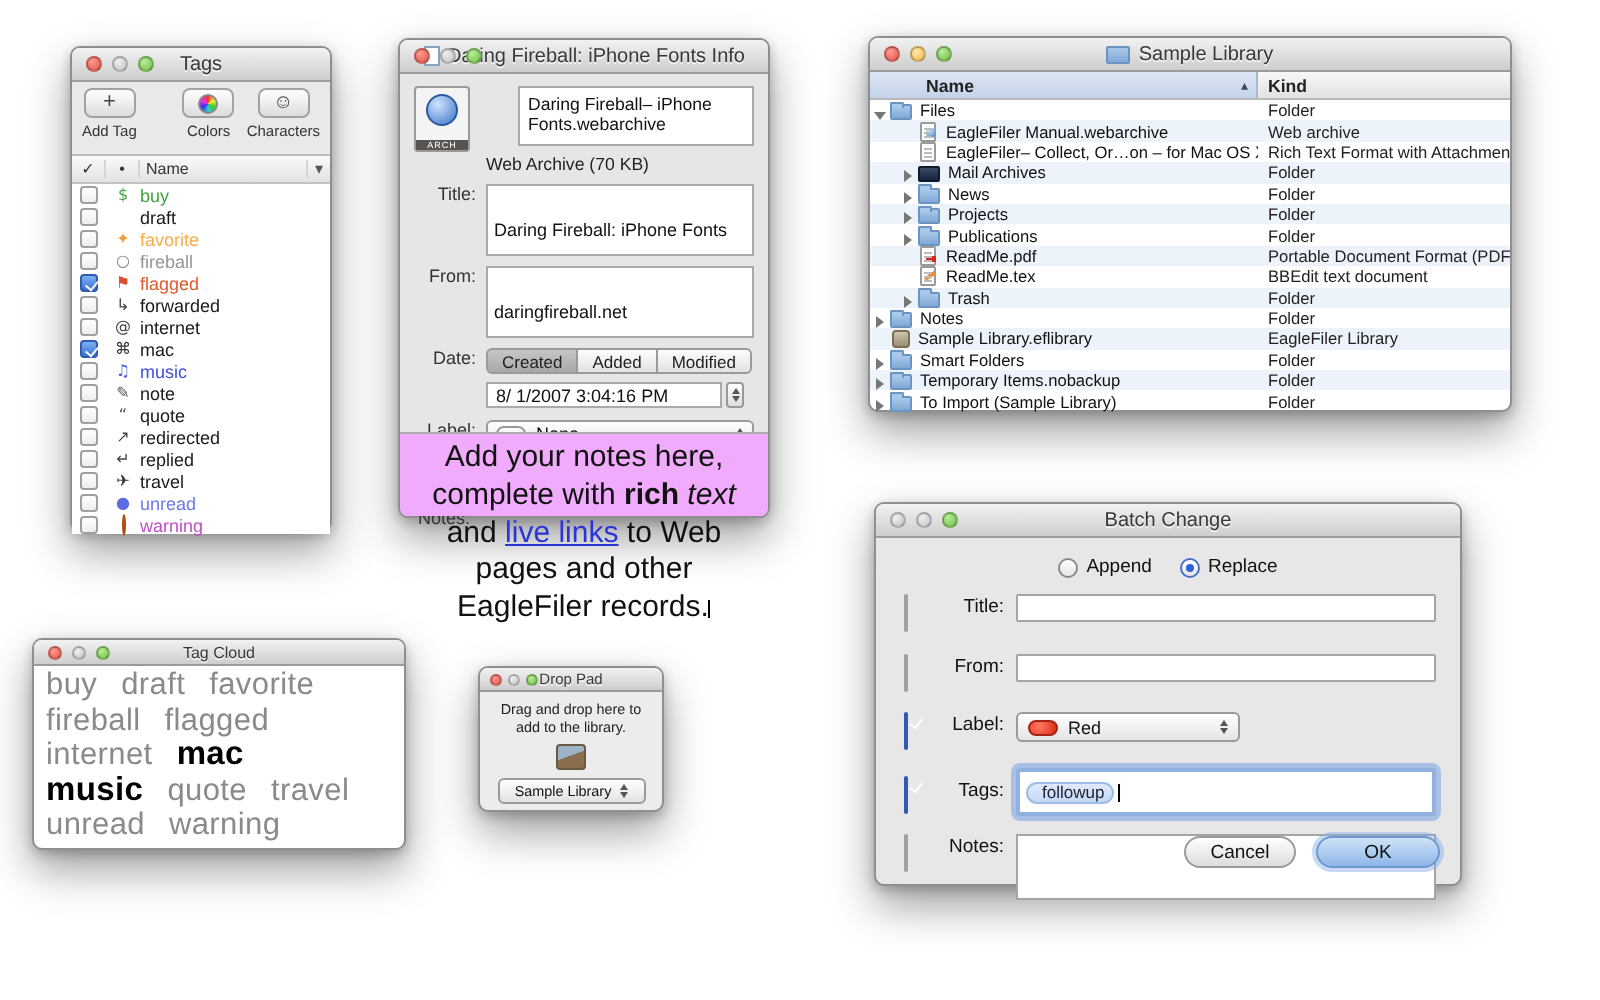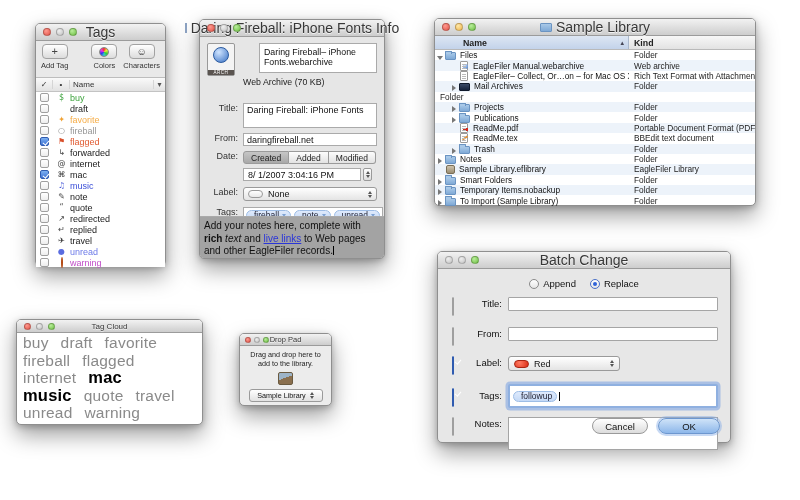--- a/index.html
+++ b/index.html
@@ -3,21 +3,21 @@
 <meta charset="utf-8">
 <style>
   * { margin:0; padding:0; box-sizing:border-box; }
   html,body { width:800px; height:500px; }
   body { font-family:"Liberation Sans","DejaVu Sans",sans-serif; background:#fff; position:relative; overflow:hidden; }
 
   .window { position:absolute; background:#e9e9e9; border:1px solid #8f8f8f; border-radius:5px;
             box-shadow:0 10px 22px rgba(0,0,0,.38), 0 2px 6px rgba(0,0,0,.22); }
   .titlebar { height:17px; background:linear-gradient(#f2f2f2,#cdcdcd); border-bottom:1px solid #9b9b9b;
               border-radius:4px 4px 0 0; position:relative; display:flex; align-items:center; justify-content:center; }
-  .title { font-size:14px; color:#383838; text-shadow:0 1px 0 rgba(255,255,255,.7); white-space:nowrap; }
+  .title { font-size:10px; color:#383838; text-shadow:0 1px 0 rgba(255,255,255,.7); white-space:nowrap; }
   .lights { position:absolute; left:7px; top:0; bottom:0; display:flex; align-items:center; gap:5px; }
   .light { width:8px; height:8px; border-radius:50%; border:1px solid rgba(0,0,0,.22); }
   .l-red{background:radial-gradient(circle at 35% 30%,#ff9a90,#e3564a);} 
   .l-yellow{background:radial-gradient(circle at 35% 30%,#ffe9a8,#f0b54e);} 
   .l-green{background:radial-gradient(circle at 35% 30%,#b9ee9a,#6fbf45);} 
   .l-gray{background:radial-gradient(circle at 35% 30%,#efefef,#c2c2c2);} 
 
   
   #tags-win { left:35px; top:23px; width:131px; height:243px; }
   .tg-toolbar { height:36px; display:flex; align-items:flex-start; padding:3px 5px 0 5px; }
@@ -50,24 +50,24 @@
   
   #info-win { left:199px; top:19px; width:186px; height:240px; background:#e6e6e6; }
   .proxy-doc { width:8px; height:10px; background:#fff; border:1px solid #8aa0c0; margin-right:4px; }
   .info-body { padding:6px 7px 0 7px; position:relative; }
   .arch-icon { position:absolute; left:7px; top:6px; width:28px; height:33px; background:#f4f4f4;
                border:1px solid #999; border-radius:2px; display:flex; flex-direction:column; align-items:center; justify-content:space-between; padding-top:3px; }
   .arch-globe { width:16px; height:16px; border-radius:50%;
                 background:radial-gradient(circle at 35% 30%,#cfe4ff,#3a72c4); border:1px solid #2a5aa0; }
   .arch-band { width:100%; background:#5a5450; color:#fff; font-size:4.5px; text-align:center; letter-spacing:.5px; }
   .fname-field { margin-left:52px; height:30px; background:#fff; border:1px solid #aaa; font-size:8.8px; padding:3px 4px; color:#111; }
-  .kind-line { margin-left:36px; font-size:8.8px; color:#222; padding:4px 0 16px 0; }
+  .kind-line { margin-left:36px; font-size:8.8px; color:#222; padding:4px 0 5px 0; }
   .frow { display:flex; margin-bottom:5px; }
   .flab { width:36px; text-align:right; padding-right:5px; font-size:9px; color:#333; flex:none; }
-  .ffield { flex:1; background:#fff; border:1px solid #aaa; font-size:9px; color:#111; padding:1px 3px; }
+  .ffield { flex:1; background:#fff; border:1px solid #aaa; font-size:9px; color:#111; padding:17px 3px; }
   .f-title { height:25px; }
   .f-one { height:13px; }
   .url-link { font-size:7.3px; color:#2a35d8; text-decoration:underline; padding-top:1px; white-space:nowrap; }
   .seg { display:flex; height:13px; font-size:8.5px; color:#222;text-align:right; }
   .seg div { border:1px solid #9a9a9a; border-left:none; background:linear-gradient(#fdfdfd,#e2e2e2);
              display:flex; align-items:center; justify-content:center; padding:0 7px; }
   .seg div:first-child { border-left:1px solid #9a9a9a; border-radius:3px 0 0 3px; }
   .seg div:last-child { border-radius:0 3px 3px 0; }
   .seg .sel { background:linear-gradient(#c6c6c6,#a8a8a8); }
   .daterow { display:flex; align-items:center; }
@@ -80,22 +80,22 @@
            display:flex; align-items:center; padding:0 4px; font-size:9px; color:#111; }
   .popup .pstep { margin-left:auto; display:flex; flex-direction:column; gap:1px; }
   .oval { width:15px; height:8px; border-radius:4px; border:1px solid #9a9a9a; background:linear-gradient(#fff,#e8e8e8); margin-right:5px; }
   .oval.red { background:radial-gradient(circle at 35% 30%,#ff7a62,#da2a12); border-color:#a82412; }
   .tokfield { flex:1; background:#fff; border:1px solid #aaa; display:flex; align-items:center; padding:1px 2px; gap:3px; height:16px; }
   .token { background:linear-gradient(#dfeafc,#c4d9f6); border:1px solid #9dbde6; border-radius:8px;
            font-size:8.5px; color:#223; padding:0 4px 0 7px; display:flex; align-items:center; height:11px; white-space:nowrap; }
   .token .tchev { width:0; height:0; border-left:2.5px solid transparent; border-right:2.5px solid transparent;
                   border-top:3px solid #7fa3d4; margin-left:3px; }
   .notes-label { font-size:9px; color:#333; padding:2px 0 3px 2px; }
-  .notes-area { position:absolute; left:0; right:0; bottom:0; top:196px; background:#a3a3a3; border-top:1px solid #aaa;
-                font-size:10px; color:#111; padding:3px 4px; line-height:1.25; border-radius:0 0 4px 4px; }
+  .notes-area { position:absolute; left:0; right:0; bottom:0; top:196px; background:#f0abfc; border-top:1px solid #aaa;
+                font-size:15px; color:#111; padding:3px 4px; line-height:1.25; border-radius:0 0 4px 4px;text-align:center; }
   .caret { display:inline-block; width:1px; height:9px; background:#000; vertical-align:-1px; }
 
   
   #lib-win { left:434px; top:18px; width:322px; height:188px; background:#fff; }
   .lib-titleicon { width:12px; height:9px; margin-right:4px; position:relative; background:linear-gradient(#a9c9e8,#7fa9d6); border:1px solid #6b94c2; border-radius:1px; }
   .lib-head { display:flex; height:14px; font-size:8.8px; font-weight:bold; color:#222; border-bottom:1px solid #b9b9b9; }
   .lib-head .hname { width:194px; background:linear-gradient(#dde6f3,#c3d3ea); border-right:1px solid #aab8cc;
                      display:flex; align-items:center; padding-left:28px; }
   .lib-head .hname .sort { margin-left:auto; margin-right:4px; font-size:7px; color:#445; }
   .lib-head .hkind { flex:1; background:linear-gradient(#f7f7f7,#e2e2e2); display:flex; align-items:center; padding-left:5px; }
@@ -445,20 +445,28 @@
         <span class="ind"></span>
         <span class="disc">
           <span class="closed"></span>
         </span>
         <span class="licon i-mail"></span>
         <span>Mail Archives</span>
       </span>
       <span class="kindcell">Folder</span>
     </div>
   <div class="lrow d1">
+      <span class="namecell">
+        <span class="ind"></span>
+        <span class="disc">
+          <span class="closed"></span>
+        </span>
+        <span class="licon i-folder"></span>
+        <span>News</span>
+      </span>
       <span class="kindcell">Folder</span>
     </div>
   <div class="lrow d1">
       <span class="namecell">
         <span class="ind"></span>
         <span class="disc">
           <span class="closed"></span>
         </span>
         <span class="licon i-folder"></span>
         <span>Projects</span>

